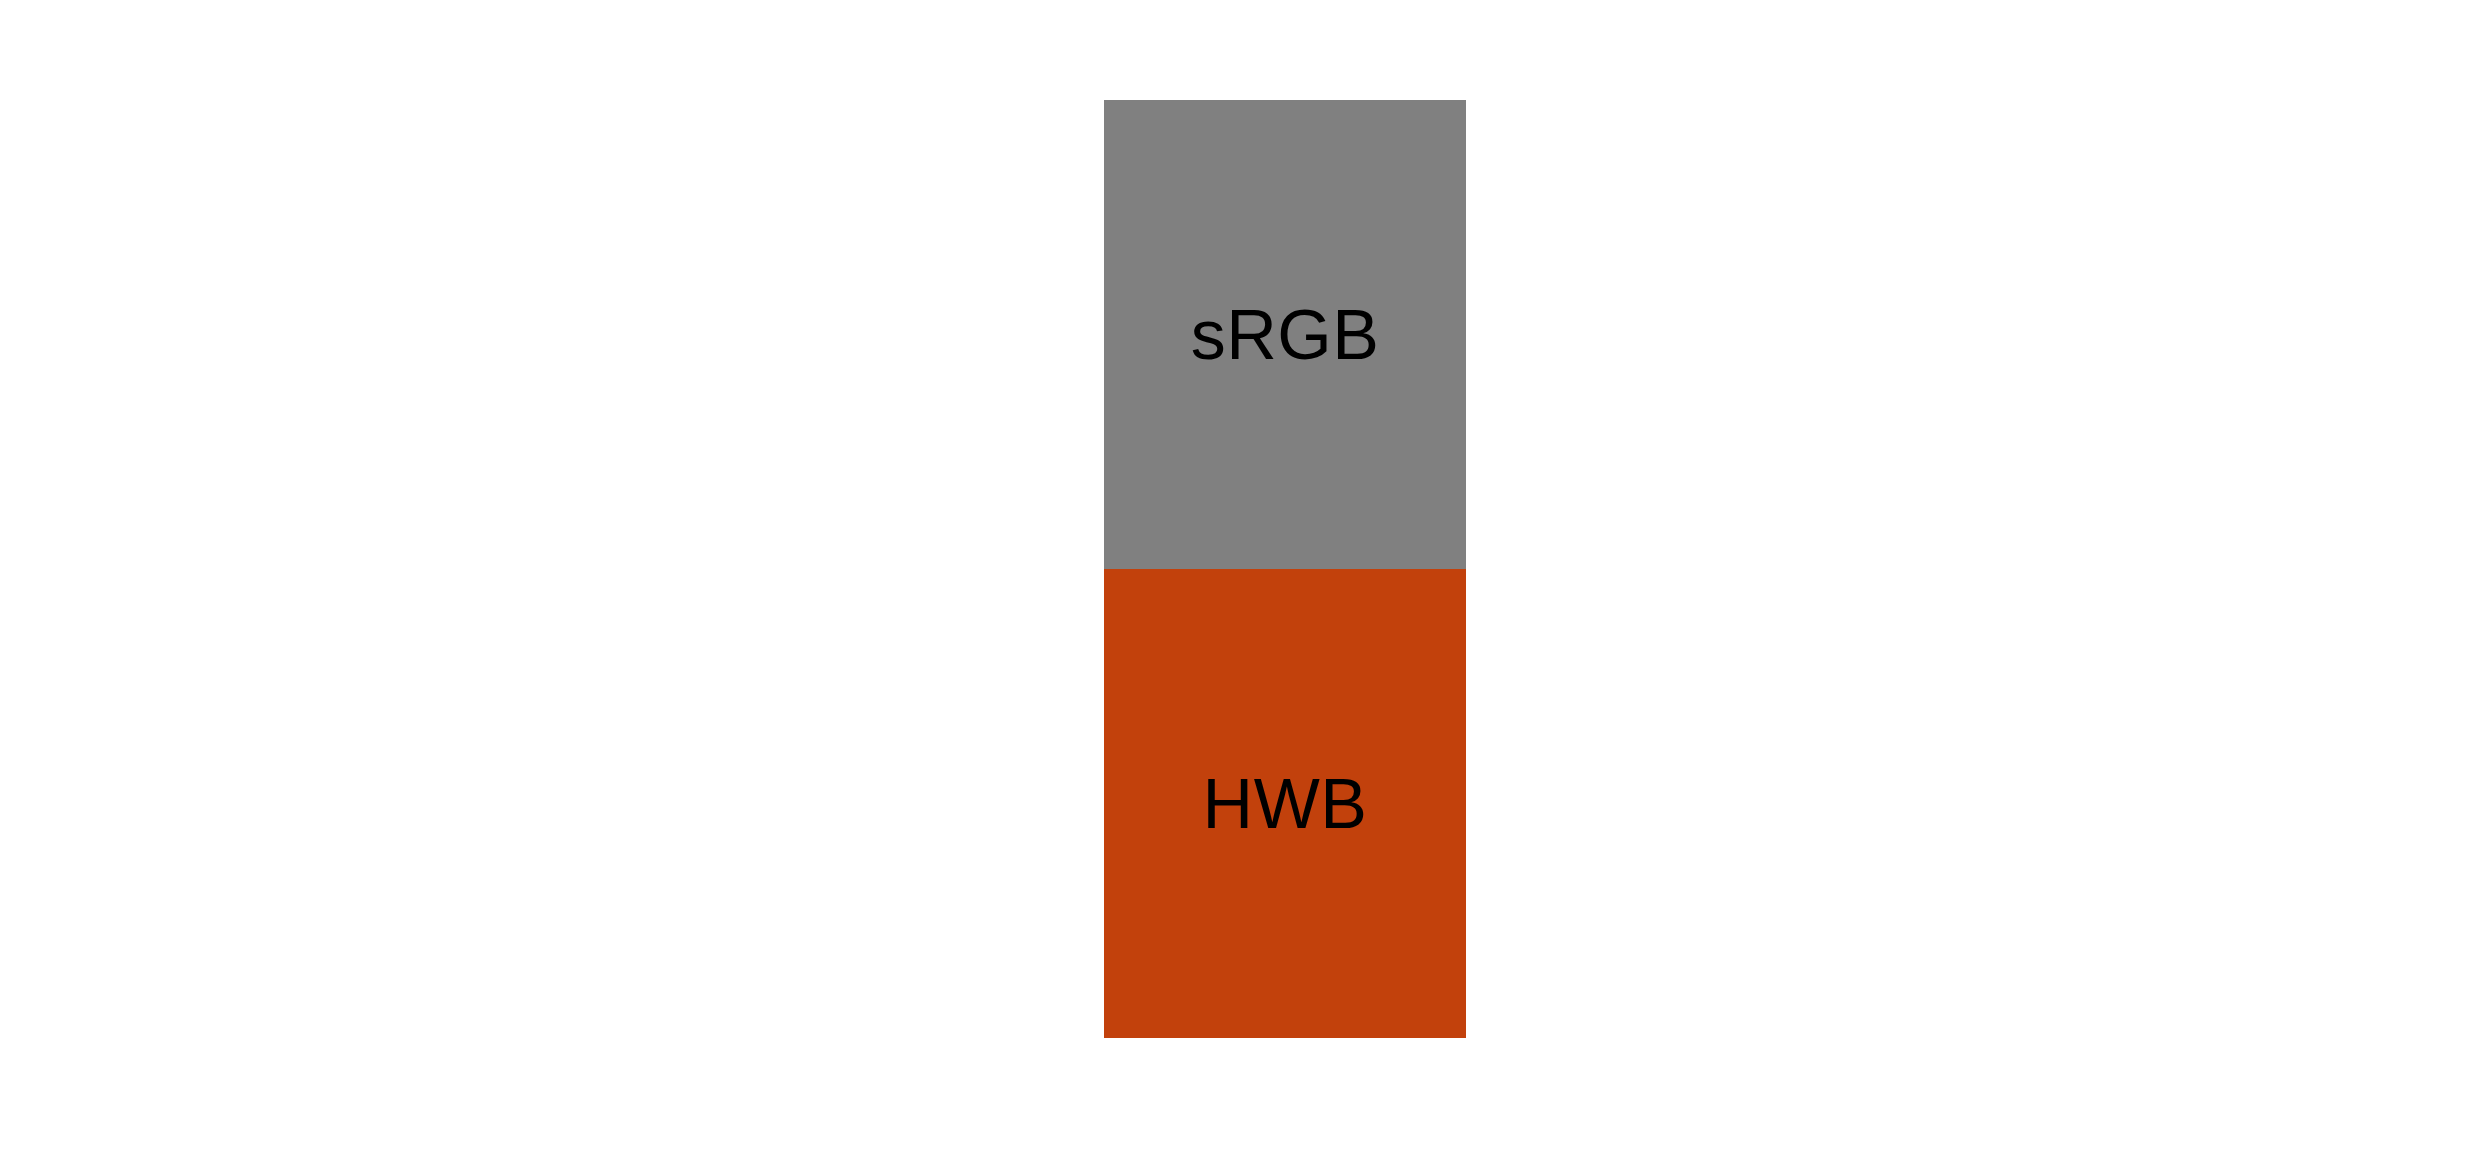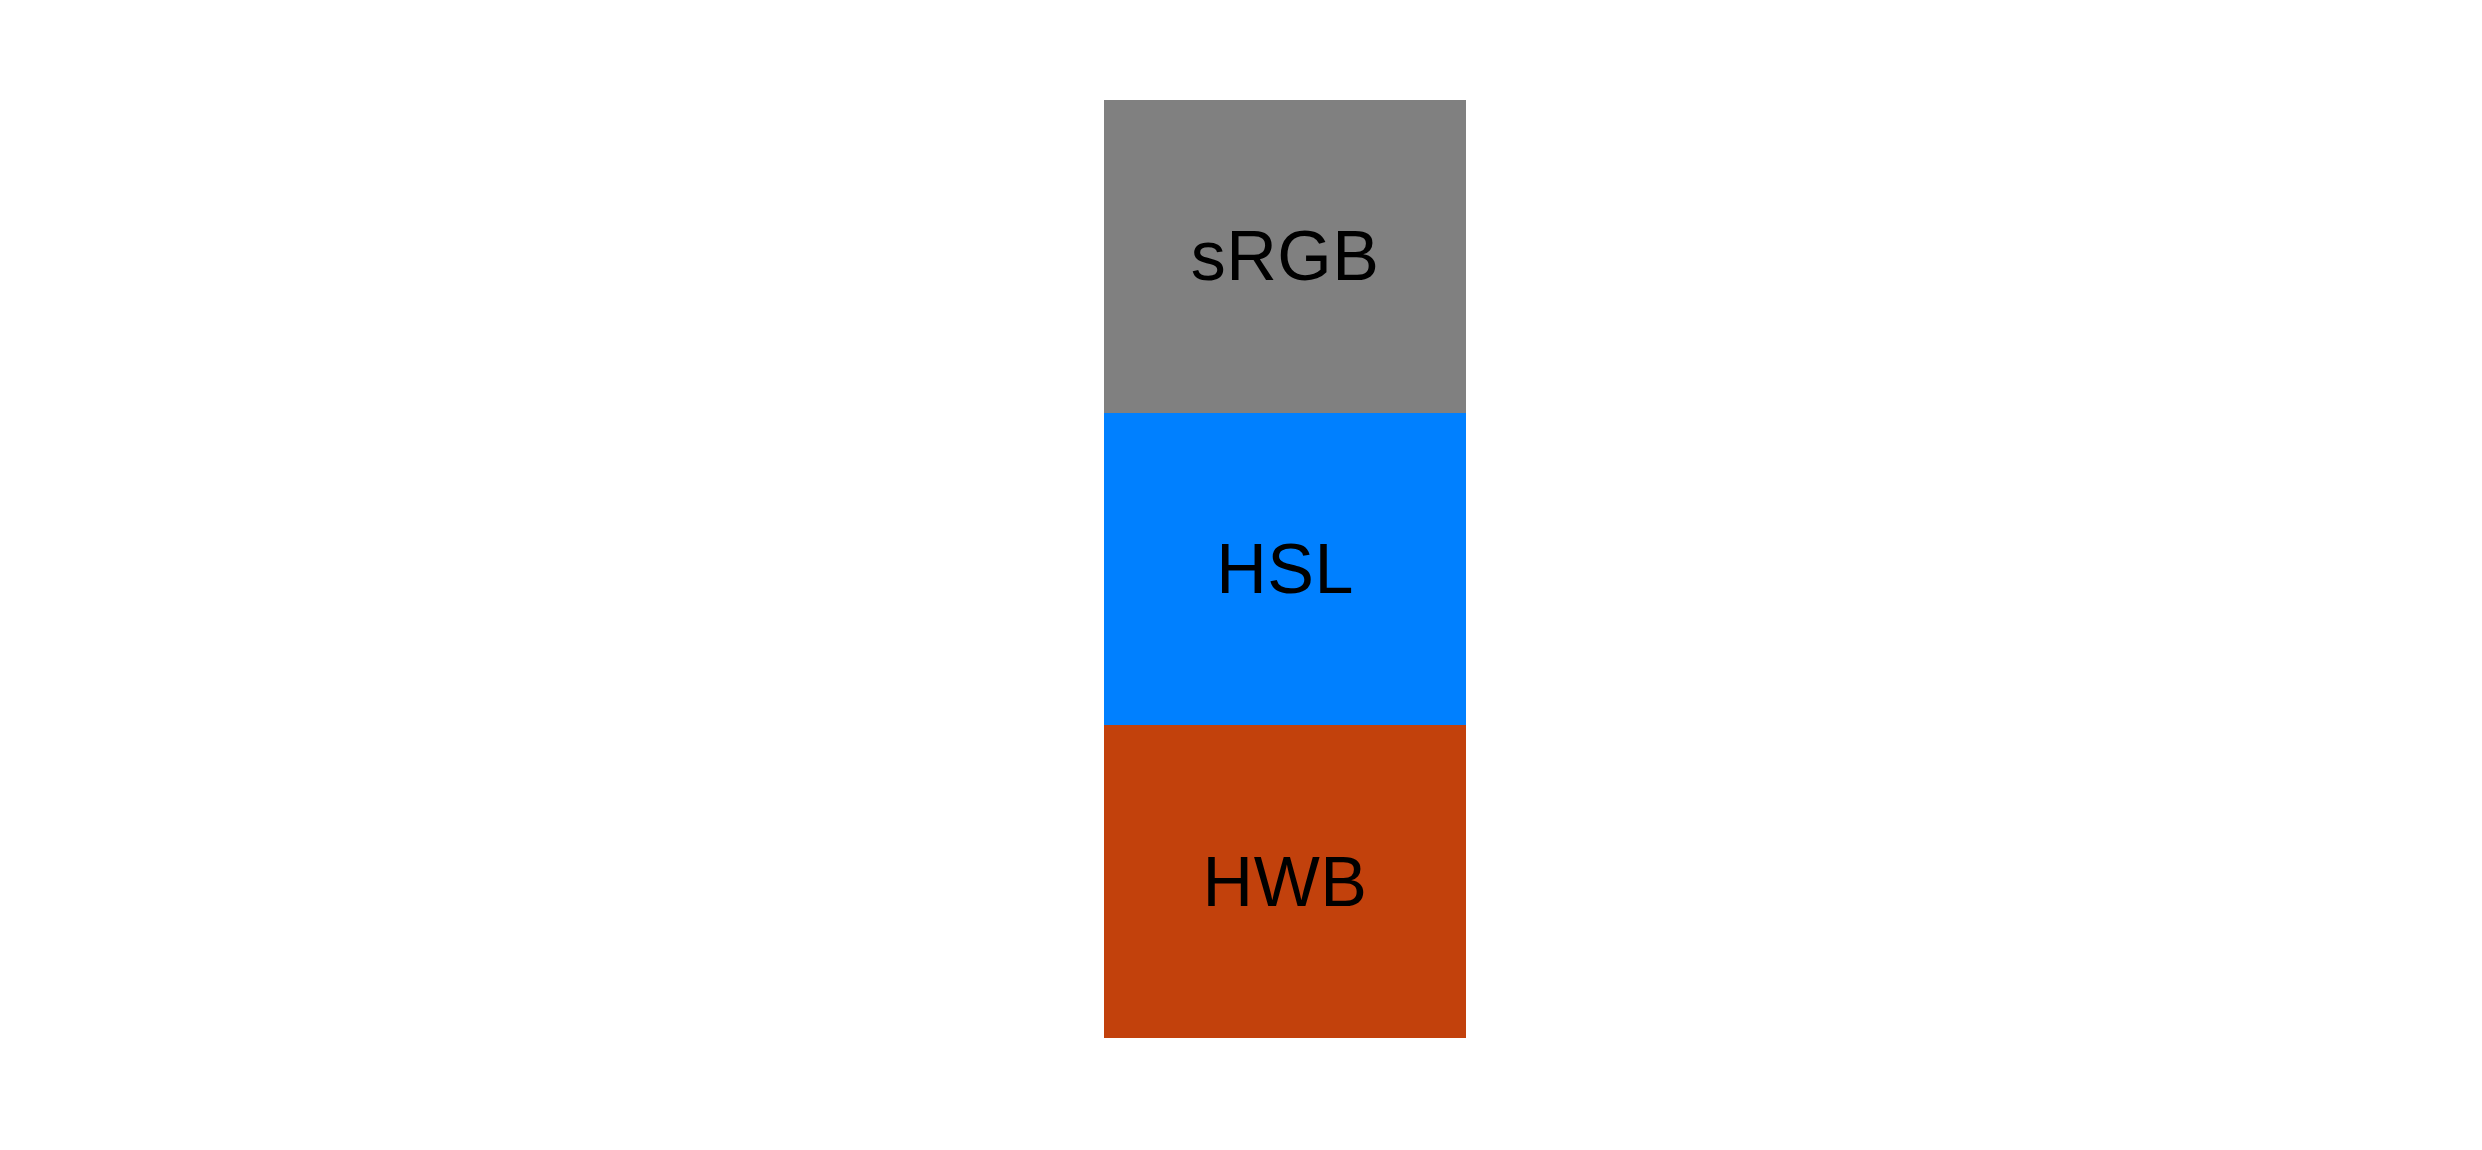--- a/index.html
+++ b/index.html
@@ -48,21 +48,18 @@
 </head>
 <body style="background-color: rgb(255, 255, 255);">
 
 <div id="swatch-column">
 
   <div class="swatch" style="background-color: rgb(128, 128, 128);">
     <span class="swatch-label" style="color: rgb(0, 0, 0);">sRGB</span>
   </div>
 
 
-  <div class="swatch" style="background-color: rgb(0, 128, 255);">
-    <span class="swatch-label" style="color: rgb(0, 0, 0);">HSL</span>
-  </div>
 
   <div class="swatch" style="background-color: #c2410c;">
     <span class="swatch-label" style="color: rgb(0, 0, 0);">HWB</span>
   </div>
 
 </div>
 
 </body></html>

